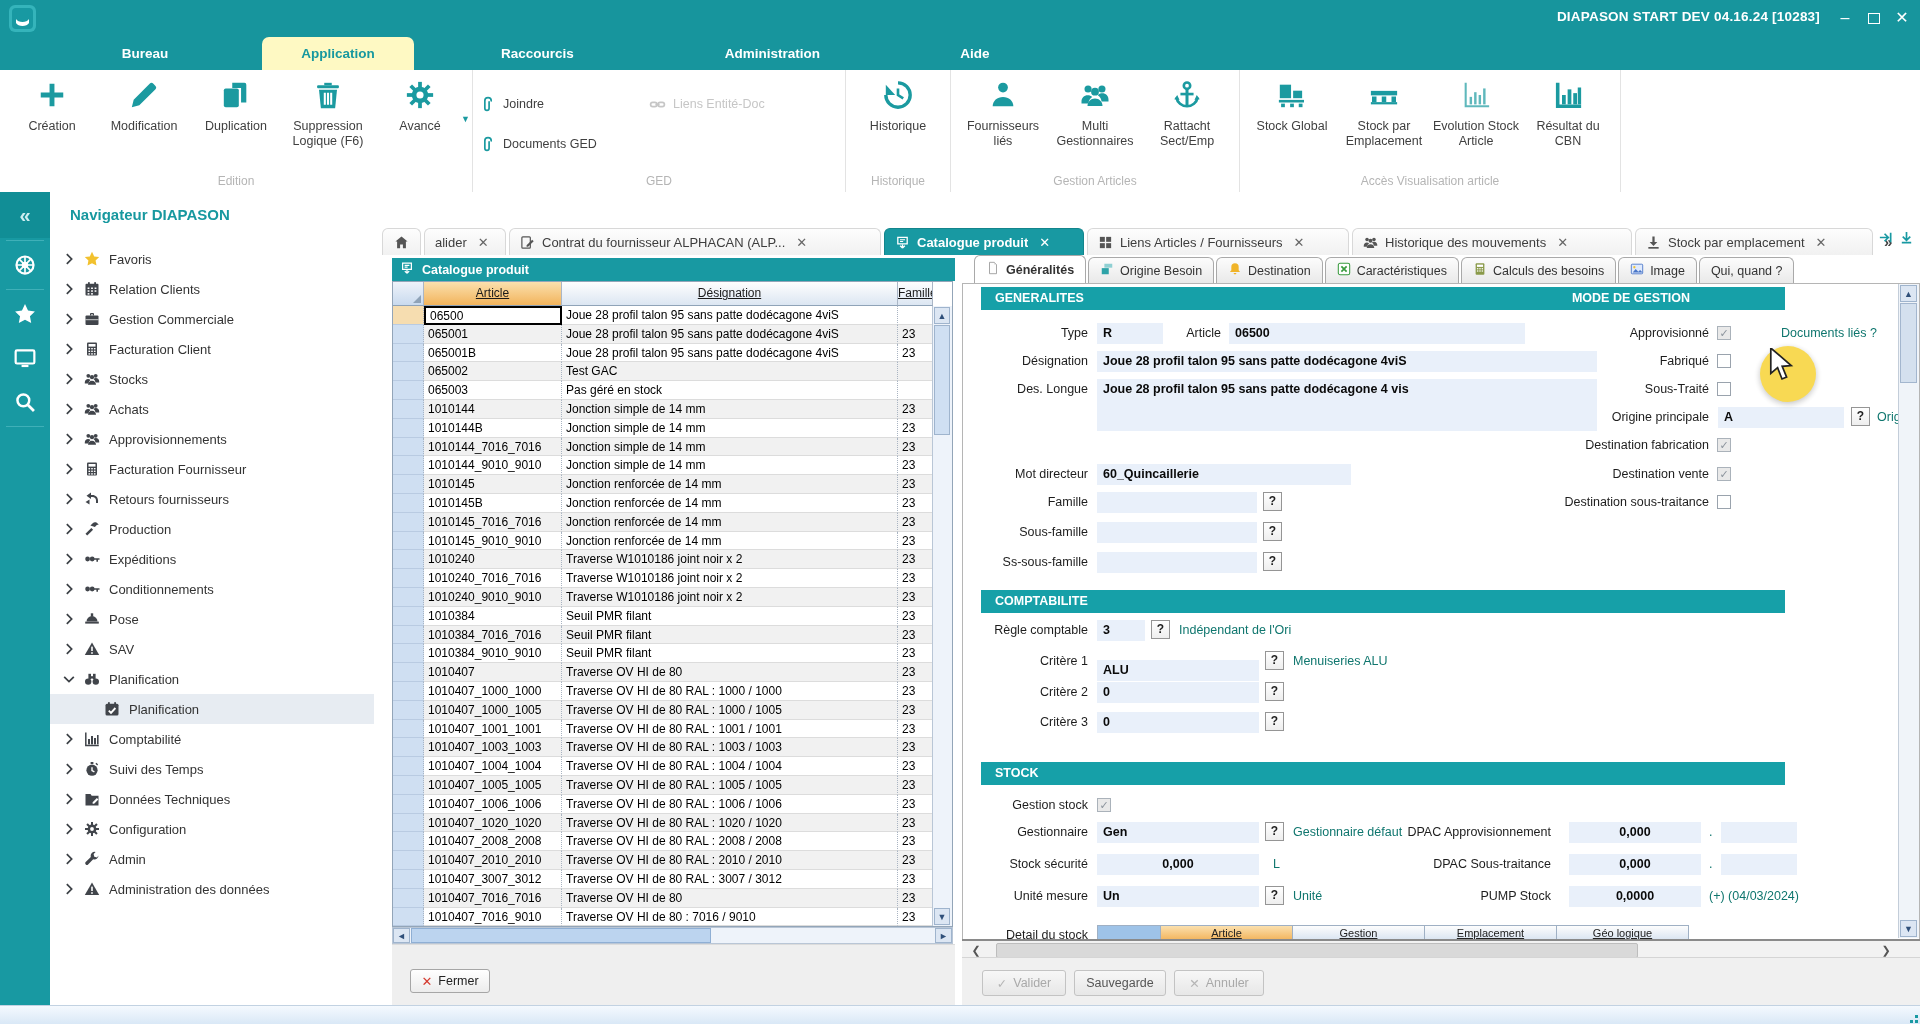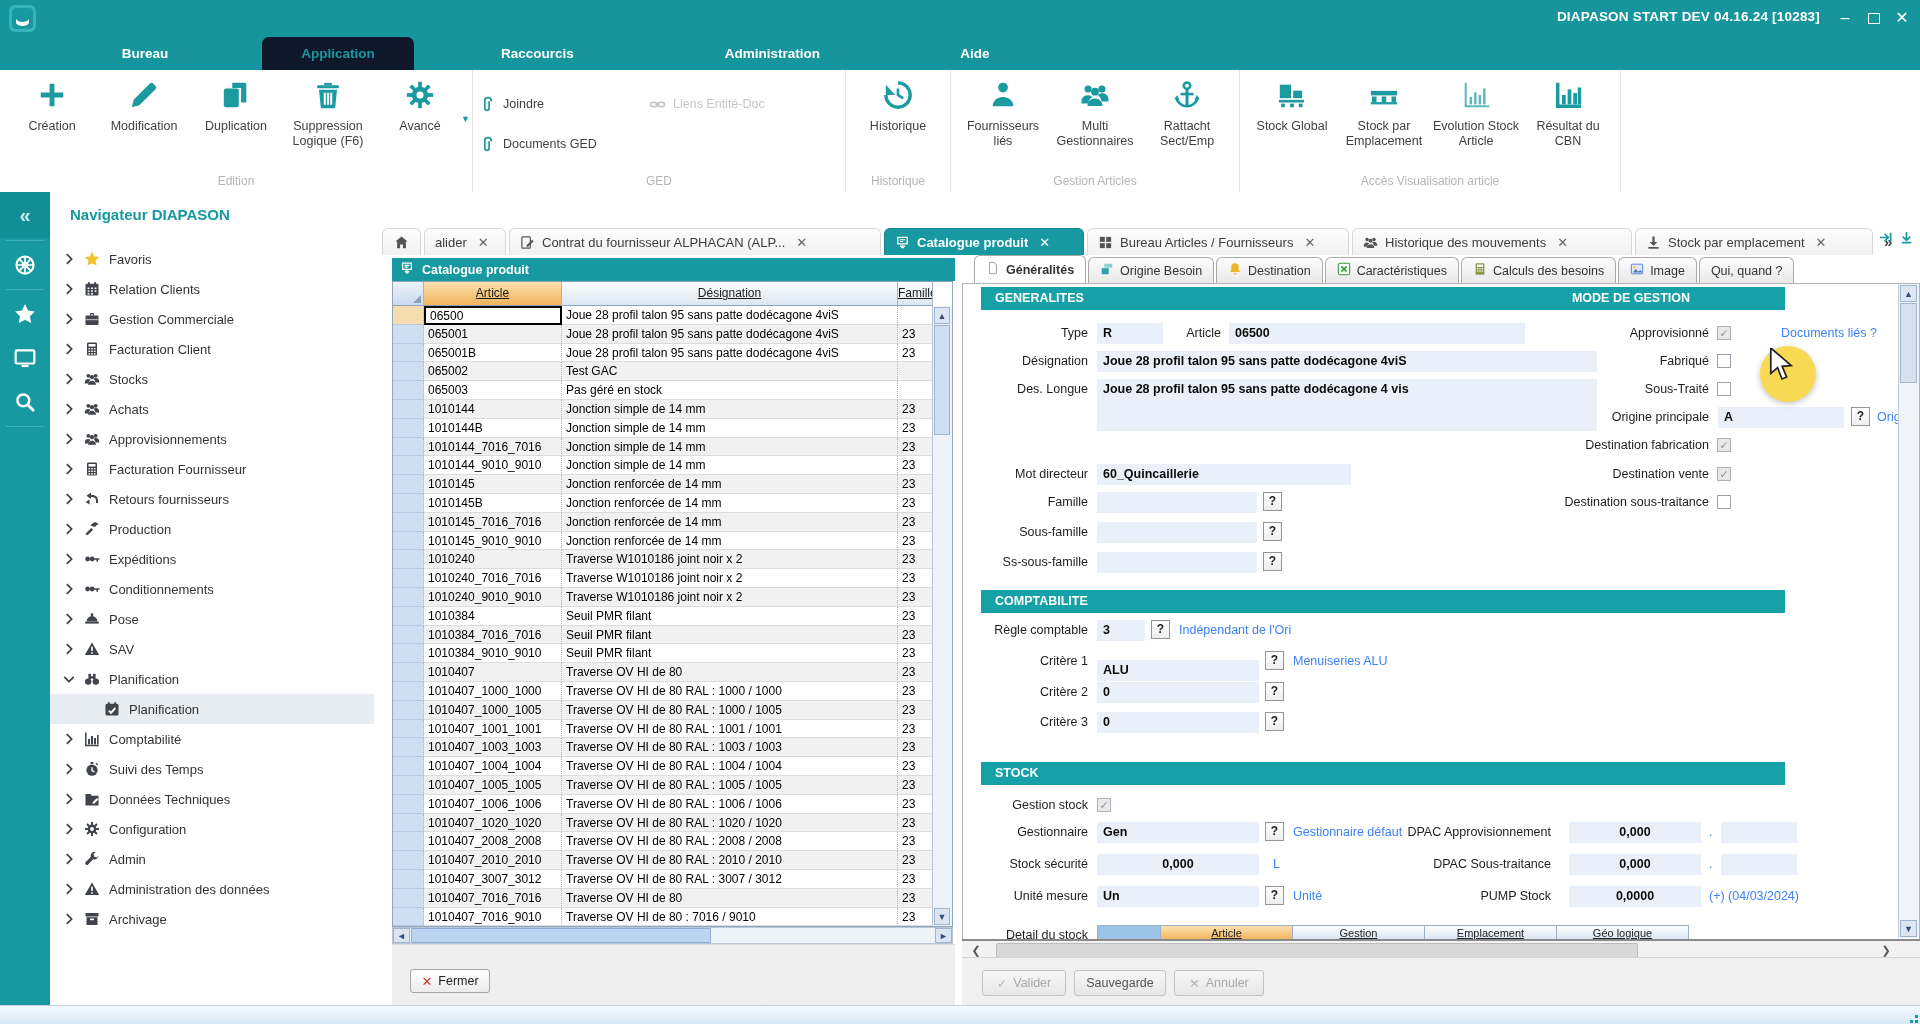--- a/index.html
+++ b/index.html
@@ -9,21 +9,21 @@
   #titlebar{position:absolute;left:0;top:0;width:1920px;height:37px;background:#17959d;}
   #app-icon{position:absolute;left:9px;top:5px;width:27px;height:27px;}
   #win-title{position:absolute;right:100px;top:9px;color:#fff;font-size:13.5px;font-weight:bold;letter-spacing:.2px;}
   .winbtn{position:absolute;top:7px;width:26px;height:22px;color:#fff;text-align:center;font-size:16px;line-height:22px;cursor:default;}
   #btn-min{right:62px;} #btn-max{right:33px;} #btn-close{right:5px;}
   .maxbox{display:inline-block;width:10px;height:9px;border:1.5px solid #fff;margin-top:6px;}
   
   #menubar{position:absolute;left:0;top:37px;width:1920px;height:33px;background:#17959d;}
   .menu-item{position:absolute;top:0;height:33px;line-height:34px;text-align:center;color:#fff;
              font-size:13.5px;font-weight:bold;}
-  .menu-item.active{background:#0f172a;color:#17989f;border-radius:7px 7px 0 0;}
+  .menu-item.active{background:#fef9c3;color:#17989f;border-radius:7px 7px 0 0;}
   
   #ribbon{position:absolute;left:0;top:70px;width:1920px;height:122px;background:#fff;border-bottom:1px solid #e2e2e2;display:flex;}
   .rgroup{position:relative;height:100%;border-right:1px solid #e3e3e3;padding:0 6px;box-sizing:border-box;}
   .rgroup-items{display:flex;align-items:flex-start;height:96px;padding-top:10px;box-sizing:border-box;}
   .rb-item{width:92px;text-align:center;color:#444;cursor:default;position:relative;}
   .rb-ic{display:inline-block;width:30px;height:30px;color:#1b9aa0;}
   .rb-lbl{display:block;font-size:12.5px;line-height:15px;margin-top:5px;color:#3f3f3f;}
   .rb-drop{position:absolute;right:-4px;top:34px;color:#1b9aa0;font-size:9px;}
   .rb-item.disabled .rb-ic,.rb-item.disabled .rb-lbl{color:#c6c6c6;}
   .rg-caption{position:absolute;bottom:4px;left:0;width:100%;text-align:center;color:#b5b5b5;font-size:12px;}
@@ -99,21 +99,21 @@
   #form-tabs{position:absolute;left:0;top:0;width:958px;height:27px;display:flex;align-items:flex-end;padding-left:12px;box-sizing:border-box;}
   .ftab{height:25px;display:flex;align-items:center;gap:6px;padding:0 11px;border:1px solid #a9a9a9;border-bottom:none;border-radius:6px 6px 0 0;
         background:linear-gradient(#fcfcfc,#e9e9e9);margin-right:2px;font-size:12.5px;color:#333;white-space:nowrap;cursor:default;}
   .ftab.active{background:#fff;font-weight:bold;height:27px;}
   .ftab svg{width:14px;height:14px;}
   #form-body{position:absolute;left:0;top:27px;width:958px;height:656px;background:#fff;border:1px solid #b5b5b5;border-bottom:none;box-sizing:border-box;overflow:hidden;}
   .bar{position:absolute;left:18px;width:804px;height:23px;background:#16a0a8;color:#fff;font-weight:bold;font-size:12.5px;
        line-height:23px;padding-left:14px;box-sizing:border-box;}
   .bar .bar-right{position:absolute;left:500px;width:300px;text-align:center;}
   .lbl{position:absolute;font-size:12.5px;color:#1d1d1d;text-align:right;white-space:nowrap;}
-  .txt{position:absolute;font-size:12.5px;color:#3b82f6;white-space:nowrap;}
+  .txt{position:absolute;font-size:12.5px;color:#0f766e;white-space:nowrap;}
   .fld{position:absolute;background:#e9f0fa;font-weight:bold;font-size:12.5px;color:#0a0a0a;height:21px;
        padding:3px 6px 0 6px;box-sizing:border-box;white-space:nowrap;overflow:hidden;}
   .fld.center{text-align:center;}
   .fld.tall{height:52px;}
   .q{position:absolute;width:19px;height:19px;background:linear-gradient(#fff,#eee);border:1px solid #959595;text-align:center;
      font-size:12px;font-weight:bold;color:#222;line-height:17px;box-sizing:border-box;}
   .cbx{position:absolute;width:14px;height:14px;border:1px solid #9aa3ad;background:#fff;box-sizing:border-box;font-size:11px;
        line-height:12px;text-align:center;color:#8b939c;font-weight:bold;}
   .cbx.on{background:#e9e9e9;border-color:#aab2ba;}
   .mini-head{position:absolute;height:16px;box-sizing:border-box;border:1px solid #9fb0c4;border-left:none;background:linear-gradient(#fdfdfd,#d9e4f1);
@@ -653,31 +653,20 @@
           <span class="tw"><svg viewBox="0 0 16 16" width="100%" height="100%" fill="currentColor" xmlns="http://www.w3.org/2000/svg">
               <path d="M5.5 2.5L11 8l-5.5 5.5" fill="none" stroke="currentColor" stroke-width="2"></path>
             </svg></span>
       <span class="tree-ic"><svg viewBox="0 0 16 16" width="100%" height="100%" fill="currentColor" xmlns="http://www.w3.org/2000/svg">
               <path d="M8 1.5L15.2 14H.8z"></path>
               <rect x="7.2" y="5.6" width="1.6" height="4.4" fill="#fff"></rect>
               <rect x="7.2" y="11.2" width="1.6" height="1.6" fill="#fff"></rect>
             </svg></span>
       <span class="tl">Administration des données</span>
         </div>
-        <div class="tree-item">
-          <span class="tw"><svg viewBox="0 0 16 16" width="100%" height="100%" fill="currentColor" xmlns="http://www.w3.org/2000/svg">
-              <path d="M5.5 2.5L11 8l-5.5 5.5" fill="none" stroke="currentColor" stroke-width="2"></path>
-            </svg></span>
-      <span class="tree-ic"><svg viewBox="0 0 16 16" width="100%" height="100%" fill="currentColor" xmlns="http://www.w3.org/2000/svg">
-              <rect x="1.5" y="2" width="13" height="3.4" rx=".6"></rect>
-              <path d="M2.5 6.2h11V14h-11z"></path>
-              <rect x="6" y="7.6" width="4" height="1.6" fill="#fff"></rect>
-            </svg></span>
-      <span class="tl">Archivage</span>
-        </div>
       </div>
   </div>
 
   <div id="workarea">
 
     <div id="tabbar">
         <div class="dtab hometab">
           <span class="t-ic"><svg viewBox="0 0 16 16" width="100%" height="100%" fill="currentColor" xmlns="http://www.w3.org/2000/svg">
               <path d="M8 1.5L14.5 7h-1.8v7H9.5v-4h-3v4H3.3V7H1.5z"></path>
             </svg></span>
@@ -704,21 +693,21 @@
        <span style="overflow:hidden;text-overflow:clip">Catalogue produit</span>
        <span class="t-x">✕</span>
      </div>
         <div class="dtab" style="width:262px">
        <span class="t-ic"><svg viewBox="0 0 16 16" width="100%" height="100%" fill="currentColor" xmlns="http://www.w3.org/2000/svg">
               <rect x="2" y="2" width="5.3" height="5.3"></rect>
               <rect x="8.7" y="2" width="5.3" height="5.3"></rect>
               <rect x="2" y="8.7" width="5.3" height="5.3"></rect>
               <rect x="8.7" y="8.7" width="5.3" height="5.3"></rect>
             </svg></span>
-       <span style="overflow:hidden;text-overflow:clip">Bureau Articles / Fournisseurs</span>
+       <span style="overflow:hidden;text-overflow:clip">Liens Articles / Fournisseurs</span>
        <span class="t-x">✕</span>
      </div>
         <div class="dtab" style="width:280px">
        <span class="t-ic"><svg viewBox="0 0 16 16" width="100%" height="100%" fill="currentColor" xmlns="http://www.w3.org/2000/svg">
               <circle cx="4.3" cy="4.8" r="1.9"></circle>
               <circle cx="11.7" cy="4.8" r="1.9"></circle>
               <circle cx="8" cy="6.2" r="2.1"></circle>
               <path d="M.8 11.5c0-2 1.4-3.4 3.3-3.4 1 0 1.8.3 2.4 1a4.6 4.6 0 0 0-2 3.4H.8zM15.2 11.5h-3.7a4.6 4.6 0 0 0-2-3.4c.6-.7 1.4-1 2.4-1 1.9 0 3.3 1.4 3.3 3.4z"></path>
               <path d="M4 13.8c0-2.3 1.7-4 4-4s4 1.7 4 4z"></path>
             </svg></span>

